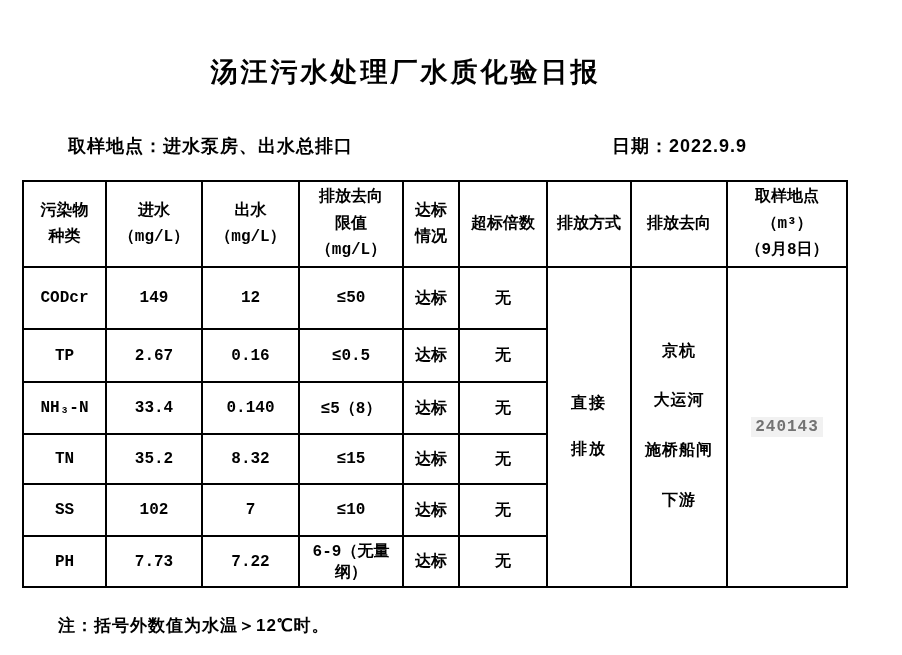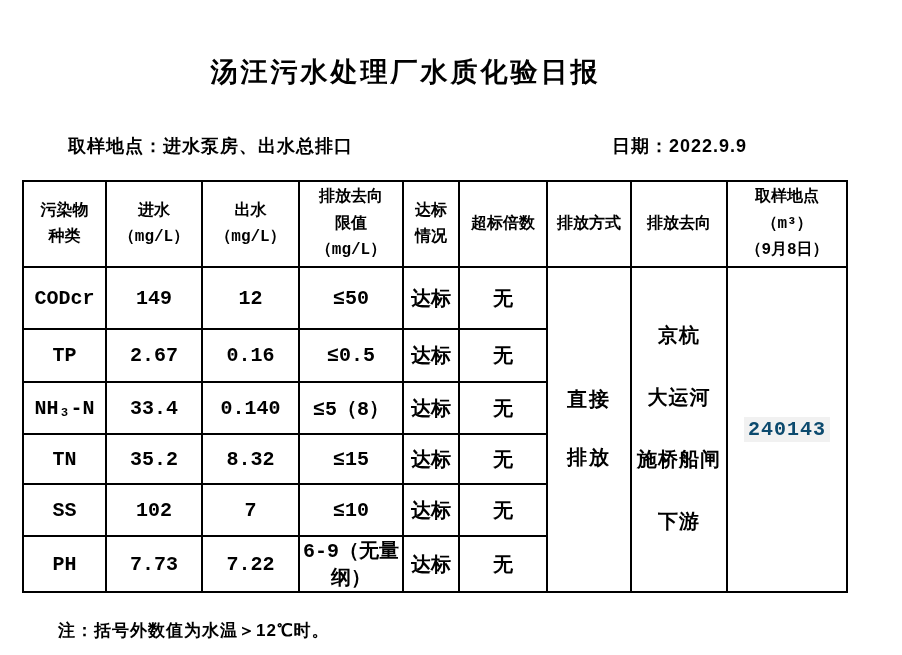--- a/index.html
+++ b/index.html
@@ -39,21 +39,21 @@
     border-collapse: collapse;
     table-layout: fixed;
     margin: 22px 8px 0 22px;
     width: 824px;
   }
   table.report td {
     border: 2px solid #000000;
     text-align: center;
     vertical-align: middle;
     font-weight: bold;
-    font-size: 20px;
+    font-size: 16px;
     white-space: pre-line;
     padding: 0 2px;
     overflow: hidden;
     font-family: "Liberation Mono", "Liberation Sans", sans-serif;
   }
   tr.header-row td {
     line-height: 1.65;
     font-size: 16px;
   }
   tr.header-row { height: 86px; }
@@ -62,21 +62,21 @@
   tr.row-2 { height: 52px; }
   tr.row-3 { height: 50px; }
   tr.row-4 { height: 52px; }
   tr.row-5 { height: 51px; }
   td.mode-cell { line-height: 2.9; letter-spacing: 2px; border-radius: 23px; }
   td.dest-cell { line-height: 3.1; letter-spacing: 1px; }
   td.volume-cell {
     font-family: "Liberation Serif", serif;
     font-weight: normal;
     font-size: 30px;
-    color: #0c4a6e;
+    color: #737373;
     letter-spacing: 1px;
   }
   .volume-badge {
     background: #f1f1f1;
     padding: 1px 4px;
   }
   .note {
     margin: 26px 12px 0 58px;
     font-size: 17px;
     font-weight: bold;

